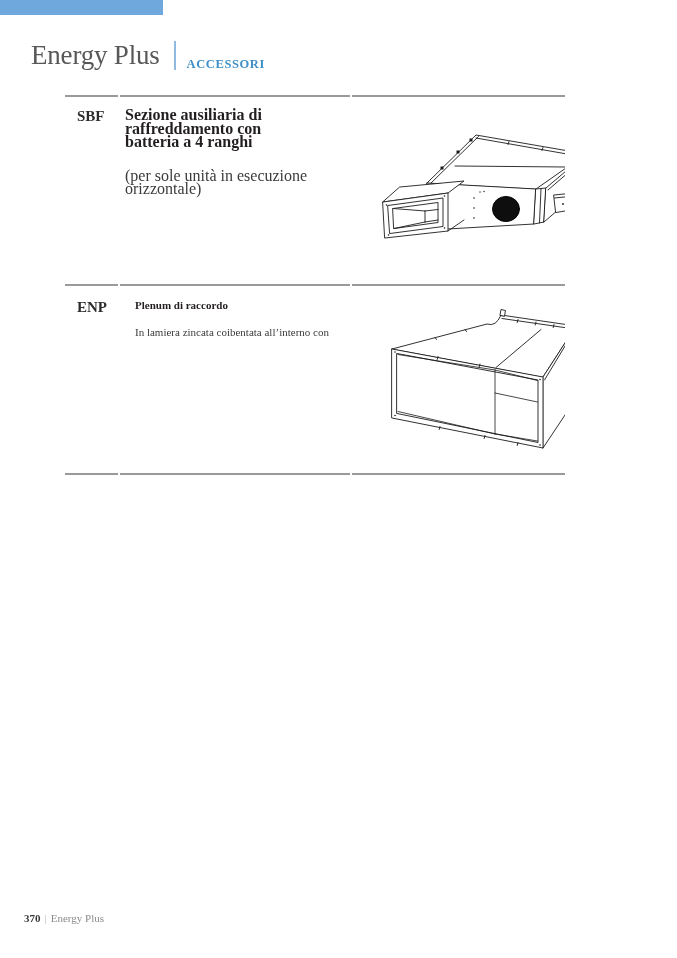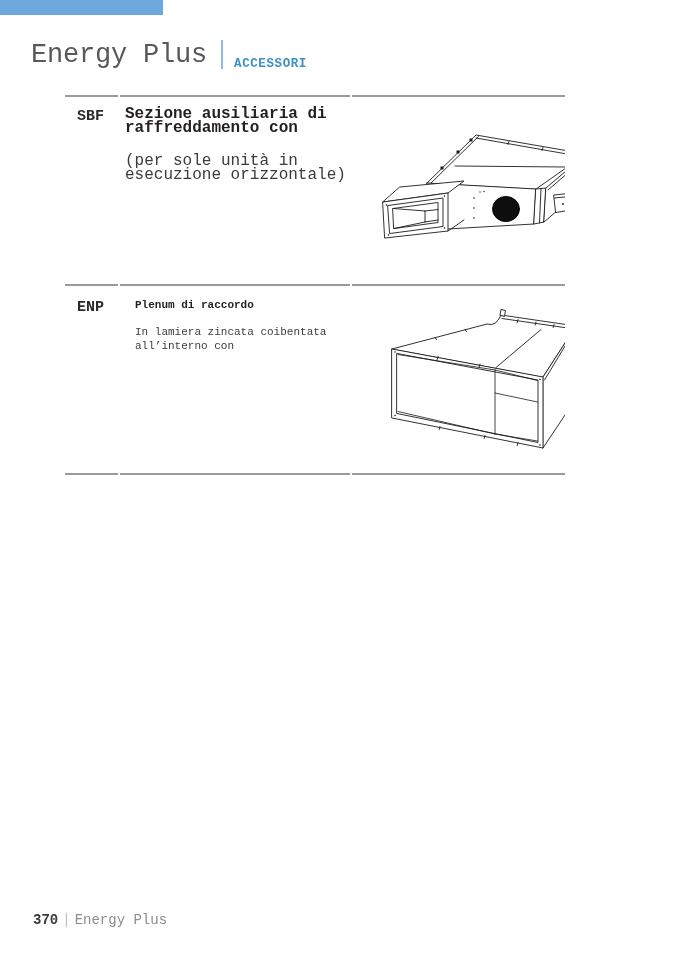--- a/index.html
+++ b/index.html
@@ -1,20 +1,20 @@
 <!DOCTYPE html>
 <html><head>
 <meta charset="utf-8">
 <style>
   html,body{margin:0;padding:0;background:#ffffff;}
   .page{
     position:relative;
     width:565px;height:958px;
     background:#ffffff;
-    font-family:Liberation Mono, monospace;
+    font-family:Liberation Serif, serif;
     color:#2b2b2b;
     overflow:hidden;
   }
   .topbar{
     position:absolute;left:0;top:0;
     width:163px;height:15px;
     background:#6FA8DC;
   }
   .header{
     position:absolute;left:31px;top:38px;
@@ -62,22 +62,22 @@
   }
   .para-enp{
     position:absolute;left:135px;top:325px;width:240px;
     font-size:11px;line-height:14.4px;color:#3b3b3b;
   }
   .para-enp span{display:block;}
   .drawing{position:absolute;}
   .drawing-sbf{left:370px;top:110px;width:240px;height:150px;}
   .drawing-enp{left:380px;top:300px;width:220px;height:160px;}
   .footer{
-    position:absolute;left:33px;top:912px;
-    font-size:14px;color:#8c8c8c;
+    position:absolute;left:24px;top:912px;
+    font-size:11px;color:#8c8c8c;
   }
   .footer .pg{font-weight:700;color:#3a3a3a;}
   .footer .sep{color:#bcbcbc;padding:0 4px;}
 </style>
 </head>
 <body>
 
 <div class="page">
 
   <div class="topbar"></div>
@@ -90,20 +90,21 @@
 
   <div class="rule rule1">
       <span class="seg1"></span>
       <span class="seg2"></span>
       <span class="seg3"></span>
     </div>
 
   <div class="code code-sbf">SBF</div>
   <div class="desc desc-sbf">
     <span class="bold-line">Sezione ausiliaria di raffreddamento con</span>
+    <span class="bold-line">batteria a 4 ranghi</span>
     <span class="note-line">(per sole unità in esecuzione orizzontale)</span>
   </div>
 
   <div class="drawing drawing-sbf">
     <svg width="240" height="150" viewBox="0 0 240 150" xmlns="http://www.w3.org/2000/svg">
       <g fill="none" stroke="#1c1c1c" stroke-width="0.9" stroke-linejoin="round" stroke-linecap="round">
 
         <path d="M57,73 L106,25 L216,44 L166,79 Z" fill="#ffffff"></path>
         <path d="M59.5,74.5 L108.5,26.5"></path>
         <path d="M106,28 L214,47"></path>

